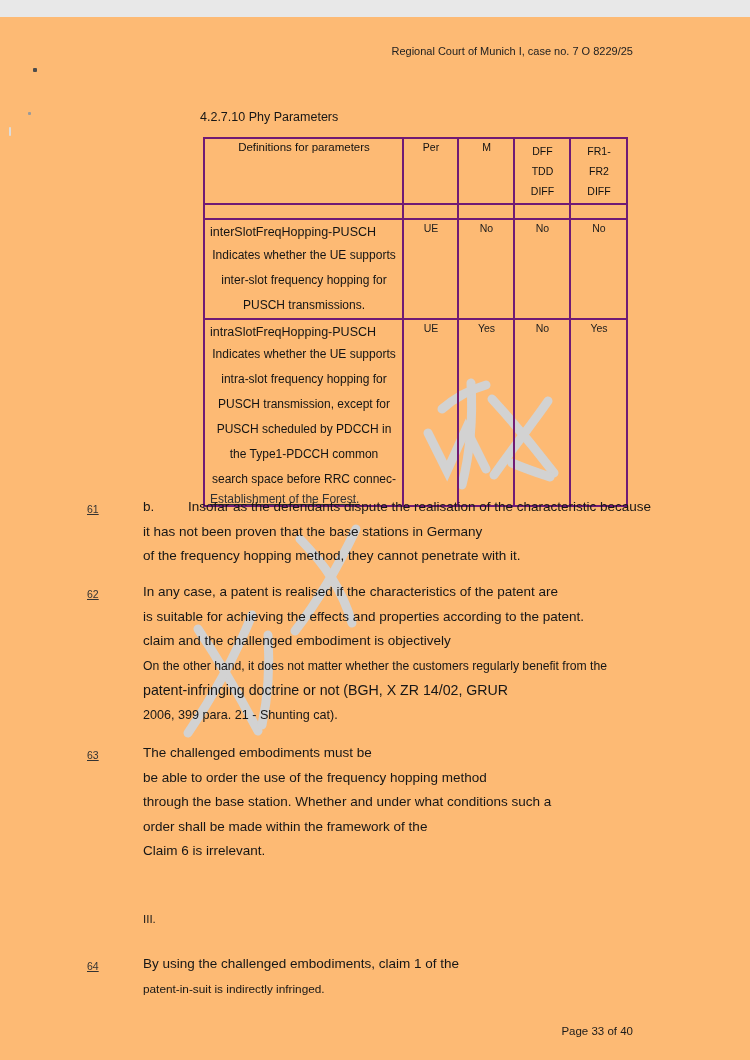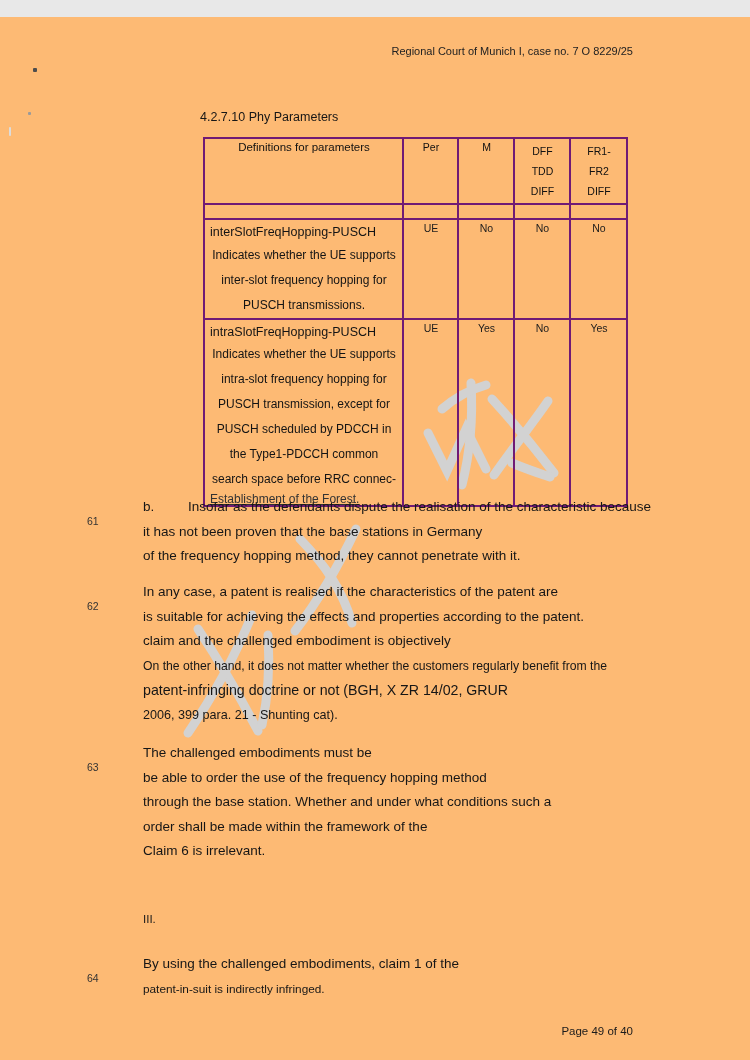--- a/index.html
+++ b/index.html
@@ -38,21 +38,21 @@
   tr.spacer-row td{height:13px; padding:0;}
   tr.row1 td{height:78px;}
   tr.row2 td{height:162px;}
   .param-name{font-size:12.5px; line-height:20.5px; color:#141414;}
   .param-desc div{font-size:12px; line-height:25px; color:#141414;text-align:center;}
   .cell-val{font-size:10.5px; padding-top:2px; color:#1c1c1c;}
   .footnote{font-size:12px; color:#333; line-height:12px; margin-top:1px;text-decoration:underline;}
 
   
   .para{position:absolute; left:0; width:750px;}
-  .para .num{position:absolute; left:87px; top:20px; font-size:10.5px; color:#333;}
+  .para .num{position:absolute; left:87px; top:8px; font-size:10.5px; color:#333;text-decoration:underline;}
   .para .content-col{margin-left:143px;}
   .para .ln{font-size:13.5px; line-height:24.5px; white-space:nowrap; color:#161616;}
   .ln.sz-small{font-size:12.2px;}
   .ln.sz-mid{font-size:12.6px;}
   .ln.sz-large{font-size:14.2px;}
   .ln.sz-tiny{font-size:11.8px;}
   .b-label{display:inline-block; width:45px;}
   .p61{top:478px;} .p62{top:563px;} .p63{top:724px;} .p64{top:935px;}
   .marker-iii{position:absolute; left:143px; top:896px; font-size:11.5px; color:#1b1b1b;}
 </style>
@@ -186,15 +186,15 @@
     <div class="marker-iii">III.</div>
 
     <div class="para p64">
       <span class="num">64</span>
       <div class="content-col">
         <div class="ln">By using the challenged embodiments, claim 1 of the</div>
         <div class="ln sz-tiny">patent-in-suit is indirectly infringed.</div>
       </div>
     </div>
 
-    <div class="ftr">Page 49 of 40</div>
+    <div class="ftr">Page 33 of 40</div>
   </div>
 </div>
 
 </body></html>

